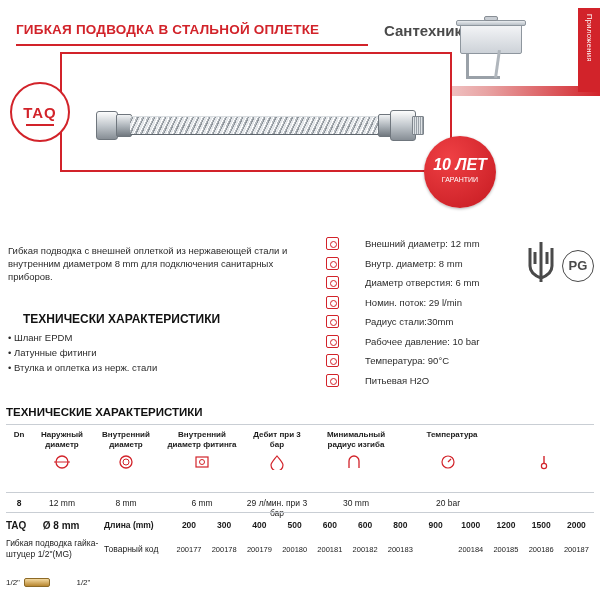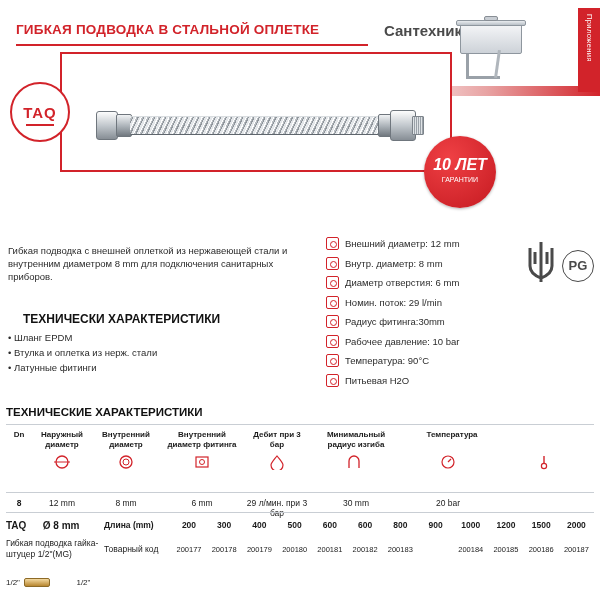--- a/index.html
+++ b/index.html
@@ -164,21 +164,21 @@
   }
   .tech-list {
     position:absolute; left:8px; top:330px; width:240px;
     font-size:9.5px; line-height:15px; color:#2b2b2b;
   }
 
   
   .specs { position:absolute; left:326px; top:234px; width:200px; }
   .spec-row {
     display:flex; align-items:center; height:19.5px;
-    font-size:9.5px; color:#2b2b2b;
+    font-size:9.5px; color:#2b2b2b;gap:20px;
   }
   .spec-ic {
     width:13px; height:13px; margin-right:6px; flex:0 0 13px;
     border:1px solid #d2232a; border-radius:2px;
     background:#fff; position:relative;
   }
   .spec-ic::after {
     content:""; position:absolute; left:3px; top:3px;
     width:5px; height:5px; border:1px solid #d2232a; border-radius:50%;
   }
@@ -289,22 +289,22 @@
 
   <div class="badge10">
     <div class="b-main">10 ЛЕТ</div>
     <div class="b-sub">ГАРАНТИИ</div>
   </div>
 
   <div class="desc">Гибкая подводка с внешней оплеткой из нержавеющей стали и внутренним диаметром 8 mm для подключения санитарных приборов.</div>
   <div class="tech-h">ТЕХНИЧЕСКИ ХАРАКТЕРИСТИКИ</div>
   <div class="tech-list">
     <div>• Шланг EPDM</div>
+    <div>• Латунные фитинги</div>
     <div>• Втулка и оплетка из нерж. стали</div>
-    <div>• Латунные фитинги</div>
   </div>
 
   <div class="specs">
     <div class="spec-row">
       <div class="spec-ic"></div>
       <div>Внешний диаметр: 12 mm</div>
     </div>
     <div class="spec-row">
       <div class="spec-ic"></div>
       <div>Внутр. диаметр: 8 mm</div>
@@ -312,21 +312,21 @@
     <div class="spec-row">
       <div class="spec-ic"></div>
       <div>Диаметр отверстия: 6 mm</div>
     </div>
     <div class="spec-row">
       <div class="spec-ic"></div>
       <div>Номин. поток: 29 l/min</div>
     </div>
     <div class="spec-row">
       <div class="spec-ic"></div>
-      <div>Радиус фитинга:30mm</div>
+      <div>Радиус стали:30mm</div>
     </div>
     <div class="spec-row">
       <div class="spec-ic"></div>
       <div>Рабочее давление: 10 bar</div>
     </div>
     <div class="spec-row">
       <div class="spec-ic"></div>
       <div>Температура: 90°C</div>
     </div>
     <div class="spec-row">

